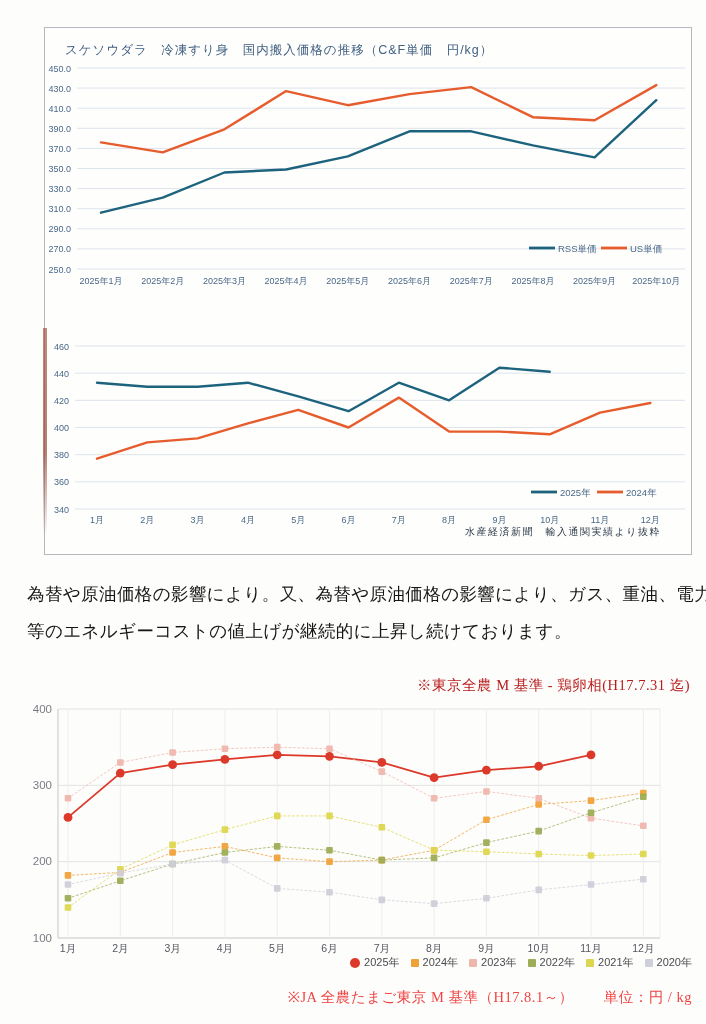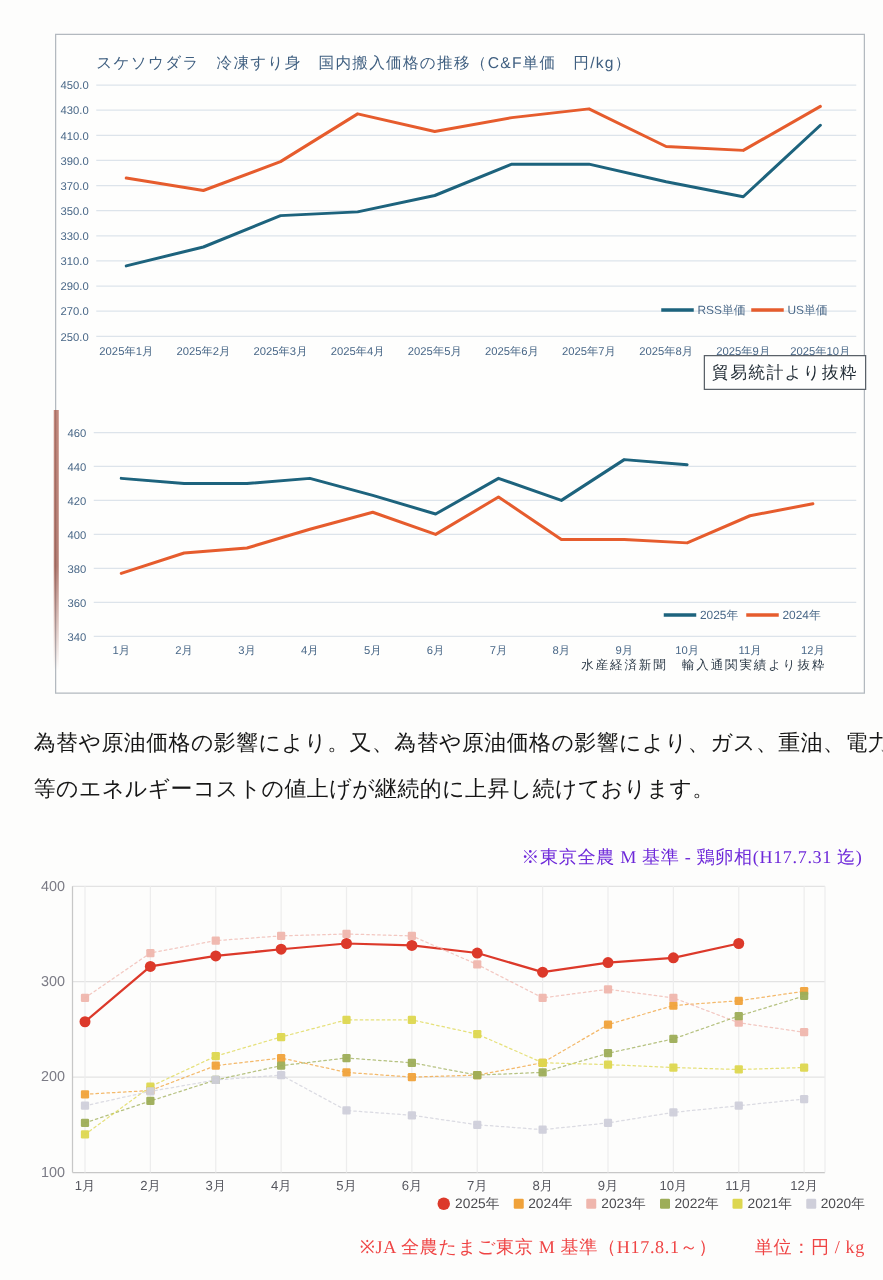--- a/index.html
+++ b/index.html
@@ -21,21 +21,21 @@
     left:-2px;top:300px;width:4px;height:208px;
     background:linear-gradient(#a34a38,#8e3b2c 60%,rgba(142,59,44,0));
     opacity:.65;
   }
   .chart-title{
     color:#3f5f80;
     font-size:12.5px;
     letter-spacing:1px;
     white-space:nowrap;
   }
-  #chart1-title{left:20px;top:14px;margin-left:12px;}
+  #chart1-title{left:20px;top:14px;}
   #chart2-title{left:0;top:294px;width:100%;text-align:center;}
   #trade-note-box{
     left:518px;top:256px;width:128px;height:26px;
     border:1.5px solid #5a6168;
     background:#fefefd;
     display:flex;align-items:center;justify-content:center;
     font-family:"Liberation Serif",serif;
     font-size:13.5px;color:#1f2a33;
     letter-spacing:1px;
     z-index:5;
@@ -50,21 +50,21 @@
     left:27px;top:576px;width:662px;
     font-family:"Liberation Serif",serif;
     font-size:17.5px;line-height:37px;
     color:#161616;
     letter-spacing:0.4px;
   }
   .pline{white-space:nowrap;}
   #egg-title{
     right:16px;top:676px;
     font-family:"Liberation Serif",serif;
-    font-size:14.5px;color:#6d28d9;
+    font-size:14.5px;color:#b91c1c;
     letter-spacing:0.5px;
   }
   #egg-legend{
     left:0;top:955px;width:692px;
     display:flex;justify-content:flex-end;align-items:center;
     gap:11px;
     font-size:11px;color:#4c4c50;
   }
   .legend-item{display:flex;align-items:center;gap:4px;}
   .swatch{display:inline-block;}
@@ -120,23 +120,20 @@
       <text x="549.6" y="256" text-anchor="middle" font-size="9" fill="#4a6888">2025年9月</text>
       <text x="611.3000000000001" y="256" text-anchor="middle" font-size="9" fill="#4a6888">2025年10月</text>
       <path d="M56.0 184.7 L117.7 169.6 L179.4 144.5 L241.1 141.5 L302.8 128.4 L364.5 103.3 L426.2 103.3 L487.9 117.4 L549.6 129.4 L611.3 72.2" fill="none" stroke="#1d637d" stroke-width="2.4" stroke-linejoin="round" stroke-linecap="round"></path>
       <path d="M56.0 114.4 L117.7 124.4 L179.4 101.3 L241.1 63.1 L302.8 77.2 L364.5 66.1 L426.2 59.1 L487.9 89.2 L549.6 92.3 L611.3 57.1" fill="none" stroke="#e65c2d" stroke-width="2.4" stroke-linejoin="round" stroke-linecap="round"></path>
       <line x1="484" y1="220" x2="510" y2="220" stroke="#1d637d" stroke-width="2.8"></line>
       <text x="513" y="223.5" font-size="9.5" fill="#4a6888">RSS単価</text>
       <line x1="556" y1="220" x2="582" y2="220" stroke="#e65c2d" stroke-width="2.8"></line>
       <text x="585" y="223.5" font-size="9.5" fill="#4a6888">US単価</text>
     </svg>
 
-  <div id="trade-note-box" class="abs">
-    <span>貿易統計より抜粋</span>
-  </div>
 
 
   <svg id="chart2" class="abs" style="left:0;top:292px;" width="646" height="234">
       <line x1="30" y1="189" x2="640" y2="189" stroke="#dde4eb" stroke-width="1"></line>
       <text x="24" y="192.5" text-anchor="end" font-size="9" fill="#4a6888">340</text>
       <line x1="30" y1="161.83333333333334" x2="640" y2="161.83333333333334" stroke="#dde4eb" stroke-width="1"></line>
       <text x="24" y="165.33333333333334" text-anchor="end" font-size="9" fill="#4a6888">360</text>
       <line x1="30" y1="134.66666666666669" x2="640" y2="134.66666666666669" stroke="#dde4eb" stroke-width="1"></line>
       <text x="24" y="138.16666666666669" text-anchor="end" font-size="9" fill="#4a6888">380</text>
       <line x1="30" y1="107.5" x2="640" y2="107.5" stroke="#dde4eb" stroke-width="1"></line>

